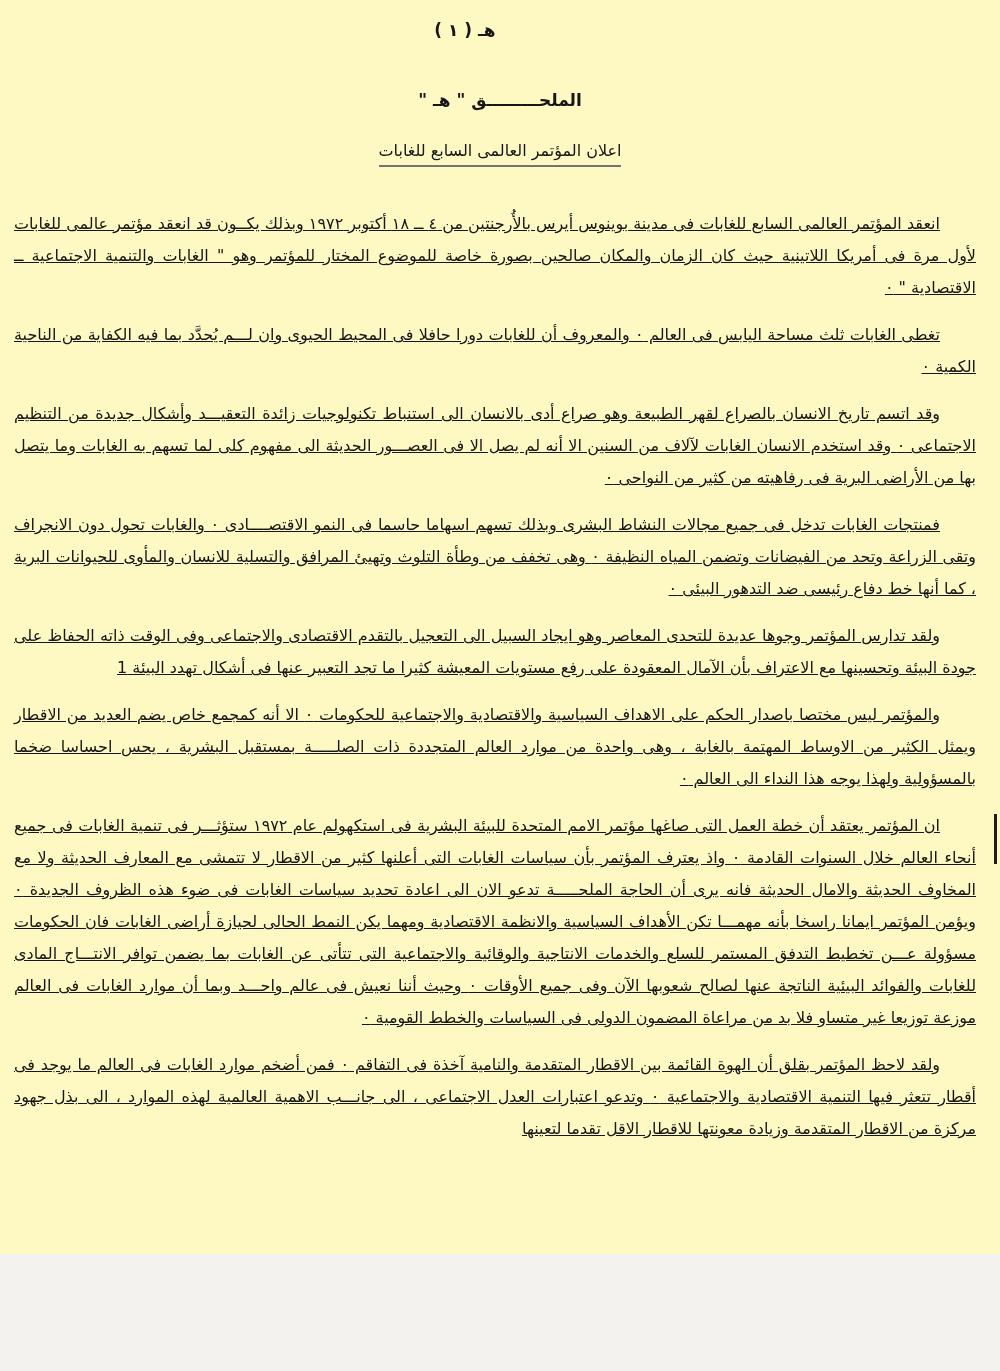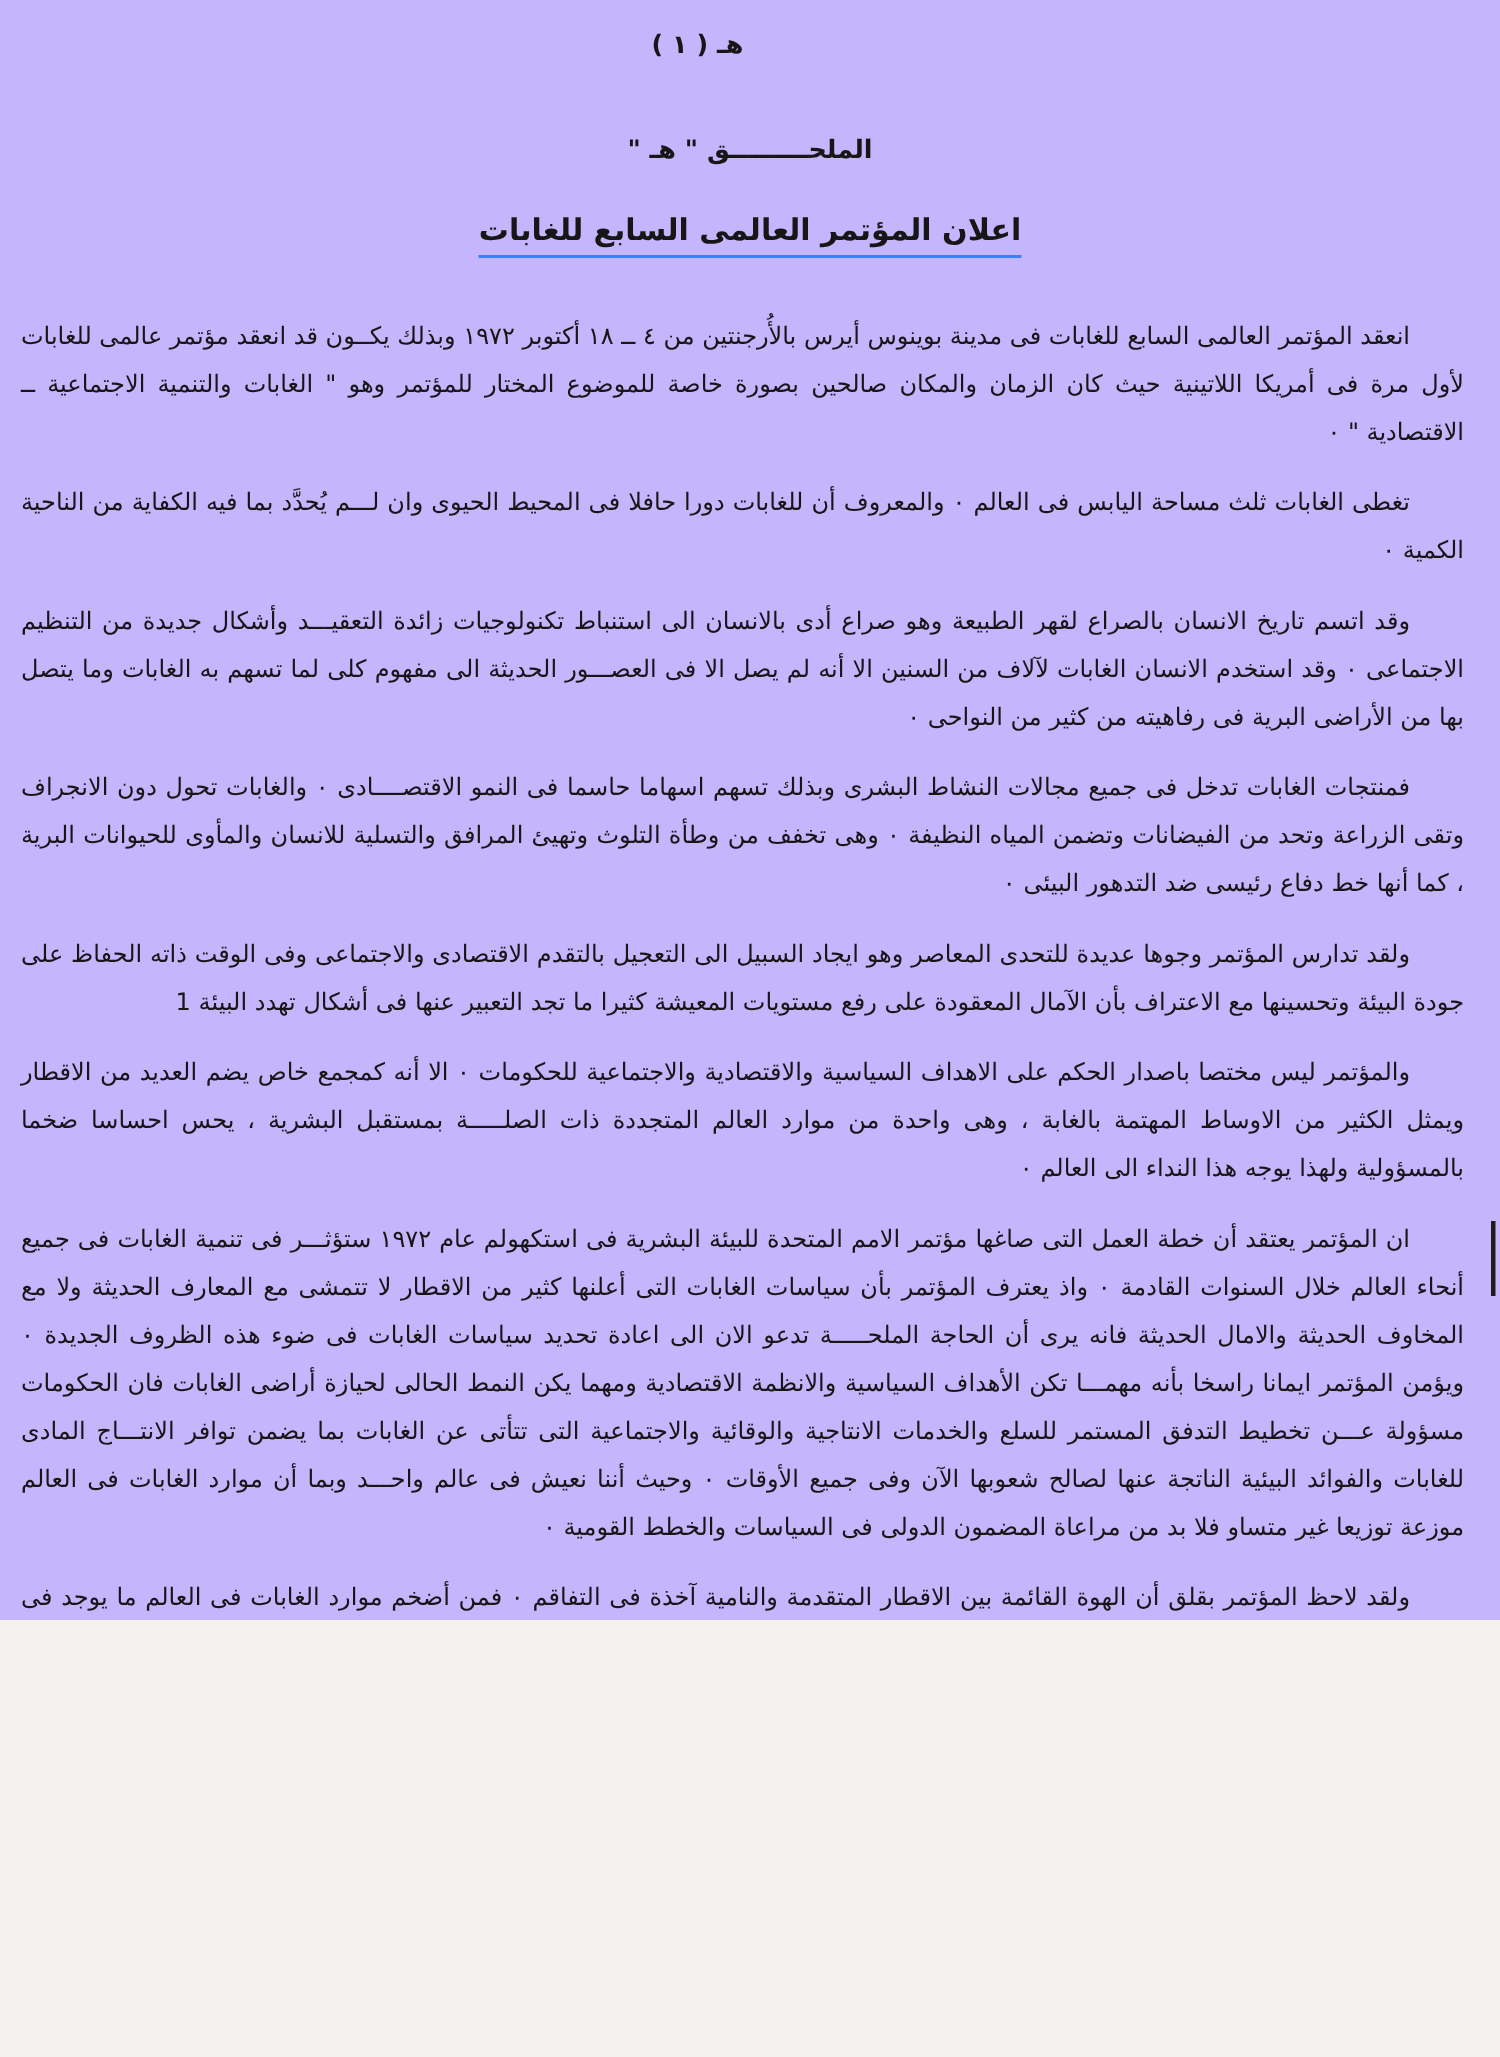--- a/index.html
+++ b/index.html
@@ -3,23 +3,23 @@
 <meta charset="utf-8">
 <style>
   html, body {
     margin: 0;
     padding: 0;
     background: #f4f2ee;
   }
   .page {
     position: relative;
     width: 1000px;
-    height: 1080px;
+    height: 1254px;
     margin: 0 auto;
-    background: #c4b5fd;
+    background: #fef9c3;
     color: #161616;
     font-family: "DejaVu Sans", sans-serif;
     direction: rtl;
     overflow: hidden;
     box-sizing: border-box;
   }
   .corner-mark {
     position: absolute;
     top: 20px;
     left: 0;
@@ -35,33 +35,34 @@
     right: 0;
     text-align: center;
   }
   .title {
     font-size: 17px;
     font-weight: bold;
     margin-bottom: 12px;
   }
   .subtitle {
     display: inline-block;
-    font-size: 20px;
-    font-weight: bold;
-    border-bottom: 2px solid #3b82f6;
+    font-size: 16px;
+    font-weight: normal;
+    border-bottom: 2px solid #737373;
     padding-bottom: 5px;
   }
   .body-text {
     position: absolute;
     top: 208px;
     right: 24px;
     left: 14px;
     font-size: 16px;
     line-height: 2.0;
     text-align: justify;
+    text-decoration: underline;
   }
   .para {
     margin: 0 0 15px 0;
     text-indent: 36px;
   }
   .edge-mark {
     position: absolute;
     right: 3px;
     width: 3px;
     background: #1c1c1c;

